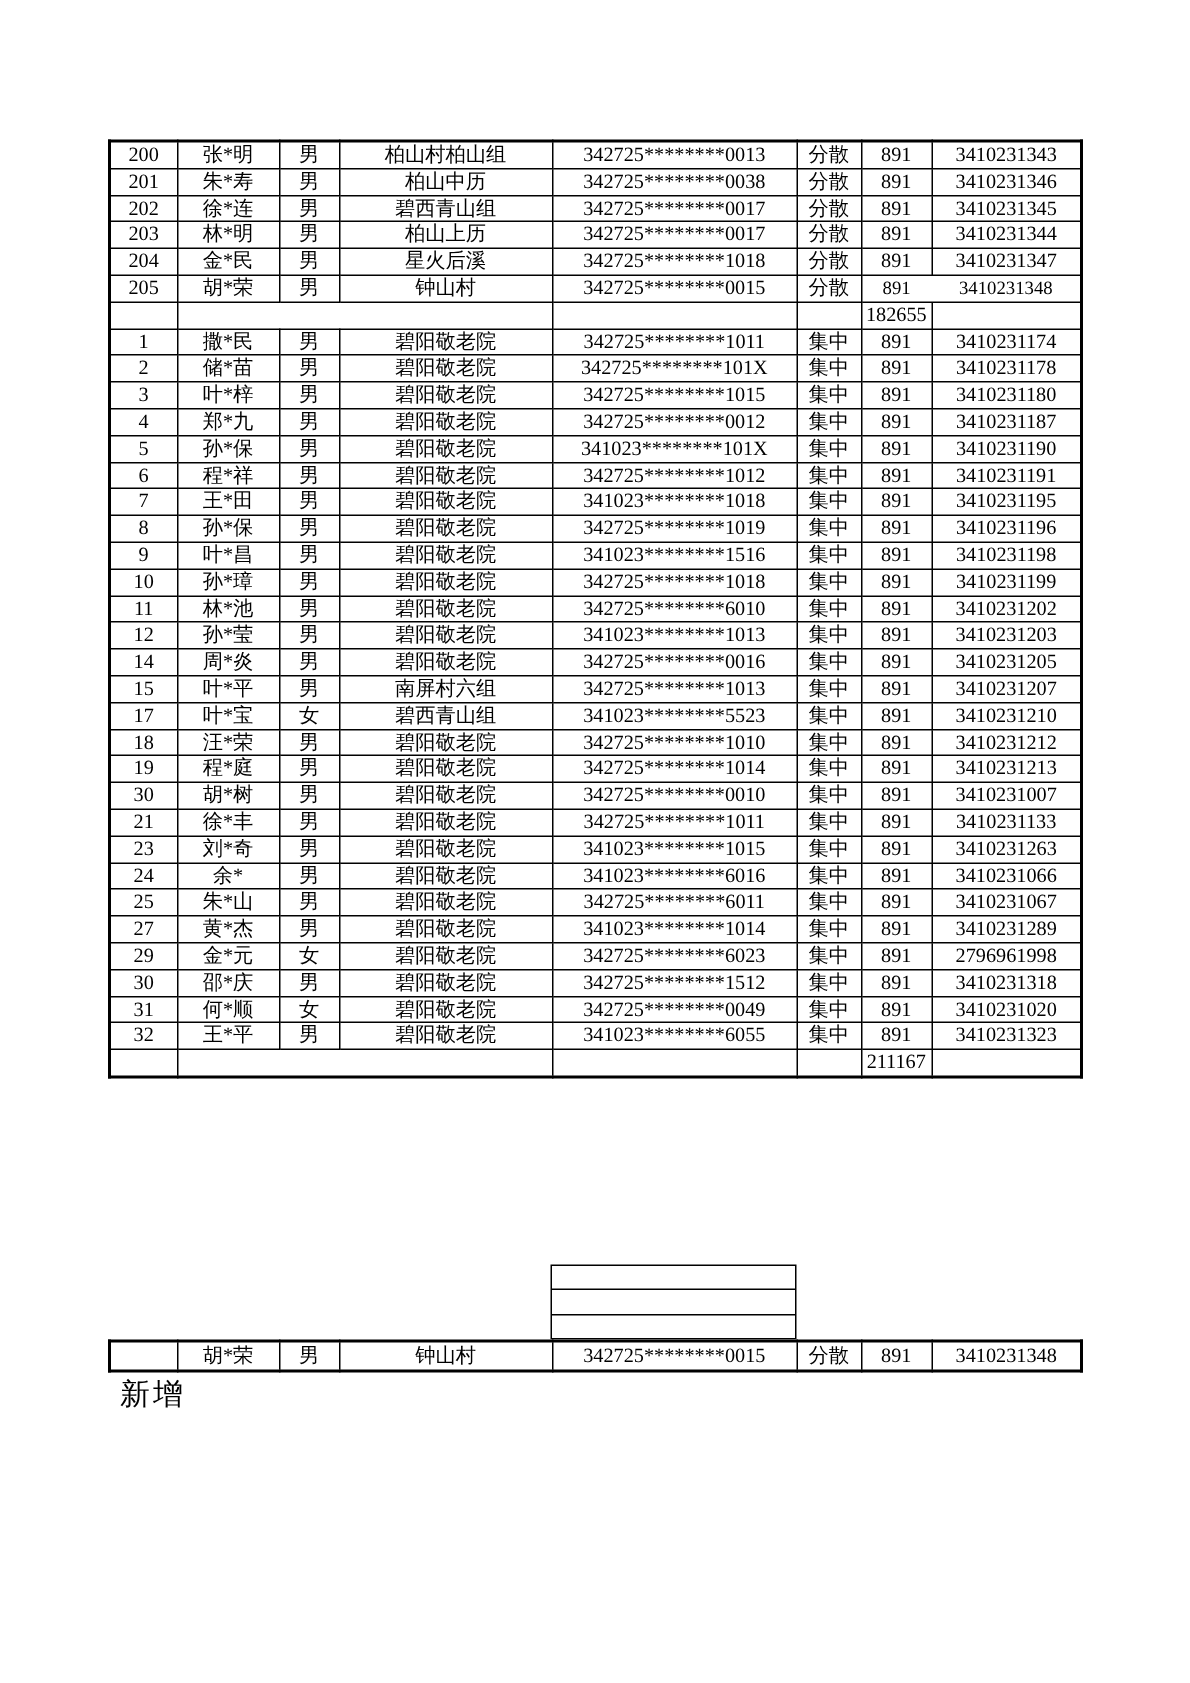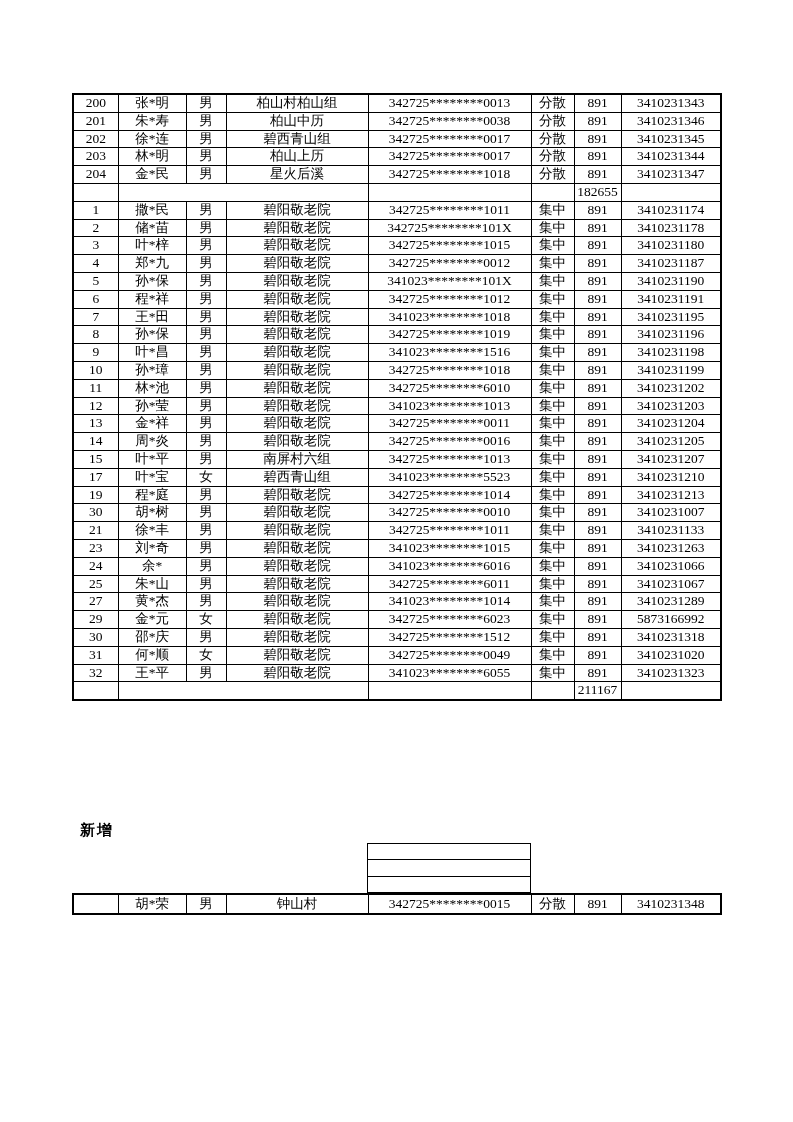--- a/index.html
+++ b/index.html
@@ -31,22 +31,22 @@
 
   
   .stub-boxes {
     position:absolute; left:367px; top:843px; width:164px; height:50px;
     border:1.5px solid #000; background:#fff;
   }
   .stub-boxes .stub-cell { height:16.3px; border-bottom:1.5px solid #000; }
   .stub-boxes .stub-cell:last-child { border-bottom:none; }
 
   .new-label {
-    position:absolute; left:80px; top:821px;
-    font-size:15px; letter-spacing:2px; color:#000;font-weight:bold;
+    position:absolute; left:80px; top:916px;
+    font-size:20px; letter-spacing:2px; color:#000;
   }
 </style>
 </head>
 <body>
 
 <div class="page">
 
   <table class="grid main">
     <colgroup>
       <col style="width:45px">
@@ -102,20 +102,30 @@
         <tr>
           <td class="c-index">204</td>
           <td class="c-name">金*民</td>
           <td class="c-gender">男</td>
           <td class="c-address">星火后溪</td>
           <td class="c-id">342725********1018</td>
           <td class="c-type">分散</td>
           <td class="c-amount">891</td>
           <td class="c-account">3410231347</td>
         </tr>
+        <tr>
+          <td class="c-index">205</td>
+          <td class="c-name">胡*荣</td>
+          <td class="c-gender">男</td>
+          <td class="c-address">钟山村</td>
+          <td class="c-id">342725********0015</td>
+          <td class="c-type">分散</td>
+          <td class="c-amount pasted">891</td>
+          <td class="c-account pasted">3410231348</td>
+        </tr>
       </tbody>
     <tbody>
       <tr>
         <td></td>
         <td colspan="3"></td>
         <td></td>
         <td></td>
         <td class="c-amount">182655</td>
         <td></td>
       </tr>
@@ -233,30 +243,20 @@
         </tr>
         <tr>
           <td class="c-index">12</td>
           <td class="c-name">孙*莹</td>
           <td class="c-gender">男</td>
           <td class="c-address">碧阳敬老院</td>
           <td class="c-id">341023********1013</td>
           <td class="c-type">集中</td>
           <td class="c-amount">891</td>
           <td class="c-account">3410231203</td>
-        </tr>
-        <tr>
-          <td class="c-index">13</td>
-          <td class="c-name">金*祥</td>
-          <td class="c-gender">男</td>
-          <td class="c-address">碧阳敬老院</td>
-          <td class="c-id">342725********0011</td>
-          <td class="c-type">集中</td>
-          <td class="c-amount">891</td>
-          <td class="c-account">3410231204</td>
         </tr>
         <tr>
           <td class="c-index">14</td>
           <td class="c-name">周*炎</td>
           <td class="c-gender">男</td>
           <td class="c-address">碧阳敬老院</td>
           <td class="c-id">342725********0016</td>
           <td class="c-type">集中</td>
           <td class="c-amount">891</td>
           <td class="c-account">3410231205</td>
@@ -275,20 +275,30 @@
           <td class="c-index">17</td>
           <td class="c-name">叶*宝</td>
           <td class="c-gender">女</td>
           <td class="c-address">碧西青山组</td>
           <td class="c-id">341023********5523</td>
           <td class="c-type">集中</td>
           <td class="c-amount">891</td>
           <td class="c-account">3410231210</td>
         </tr>
         <tr>
+          <td class="c-index">18</td>
+          <td class="c-name">汪*荣</td>
+          <td class="c-gender">男</td>
+          <td class="c-address">碧阳敬老院</td>
+          <td class="c-id">342725********1010</td>
+          <td class="c-type">集中</td>
+          <td class="c-amount">891</td>
+          <td class="c-account">3410231212</td>
+        </tr>
+        <tr>
           <td class="c-index">19</td>
           <td class="c-name">程*庭</td>
           <td class="c-gender">男</td>
           <td class="c-address">碧阳敬老院</td>
           <td class="c-id">342725********1014</td>
           <td class="c-type">集中</td>
           <td class="c-amount">891</td>
           <td class="c-account">3410231213</td>
         </tr>
         <tr>
@@ -352,21 +362,21 @@
           <td class="c-account">3410231289</td>
         </tr>
         <tr>
           <td class="c-index">29</td>
           <td class="c-name">金*元</td>
           <td class="c-gender">女</td>
           <td class="c-address">碧阳敬老院</td>
           <td class="c-id">342725********6023</td>
           <td class="c-type">集中</td>
           <td class="c-amount">891</td>
-          <td class="c-account">5873166992</td>
+          <td class="c-account">2796961998</td>
         </tr>
         <tr>
           <td class="c-index">30</td>
           <td class="c-name">邵*庆</td>
           <td class="c-gender">男</td>
           <td class="c-address">碧阳敬老院</td>
           <td class="c-id">342725********1512</td>
           <td class="c-type">集中</td>
           <td class="c-amount">891</td>
           <td class="c-account">3410231318</td>

